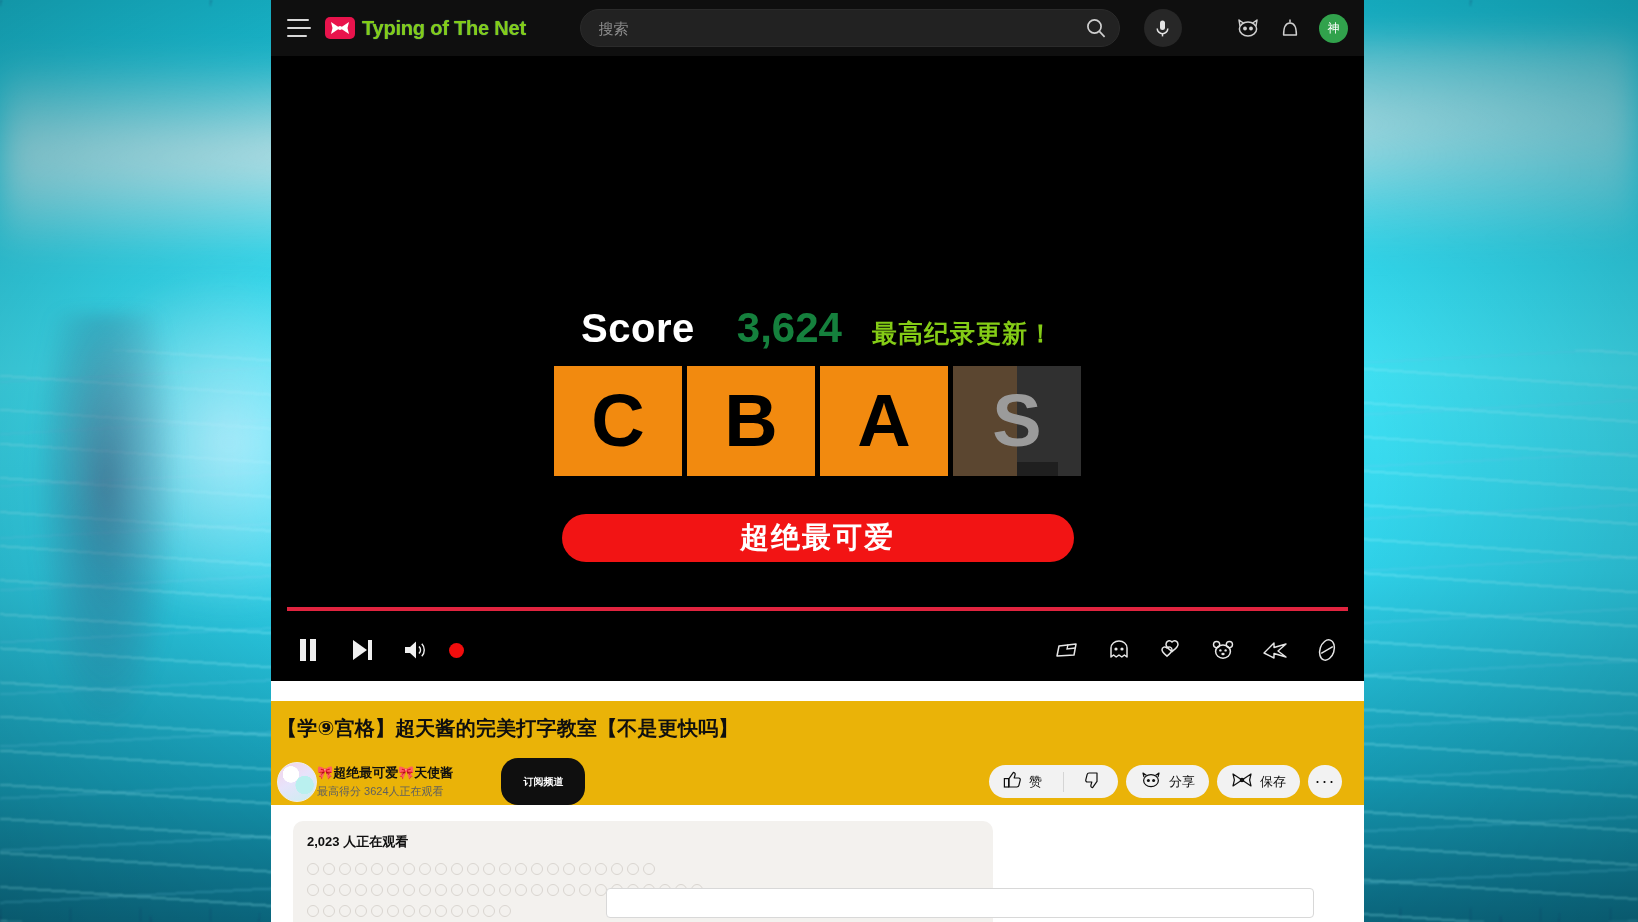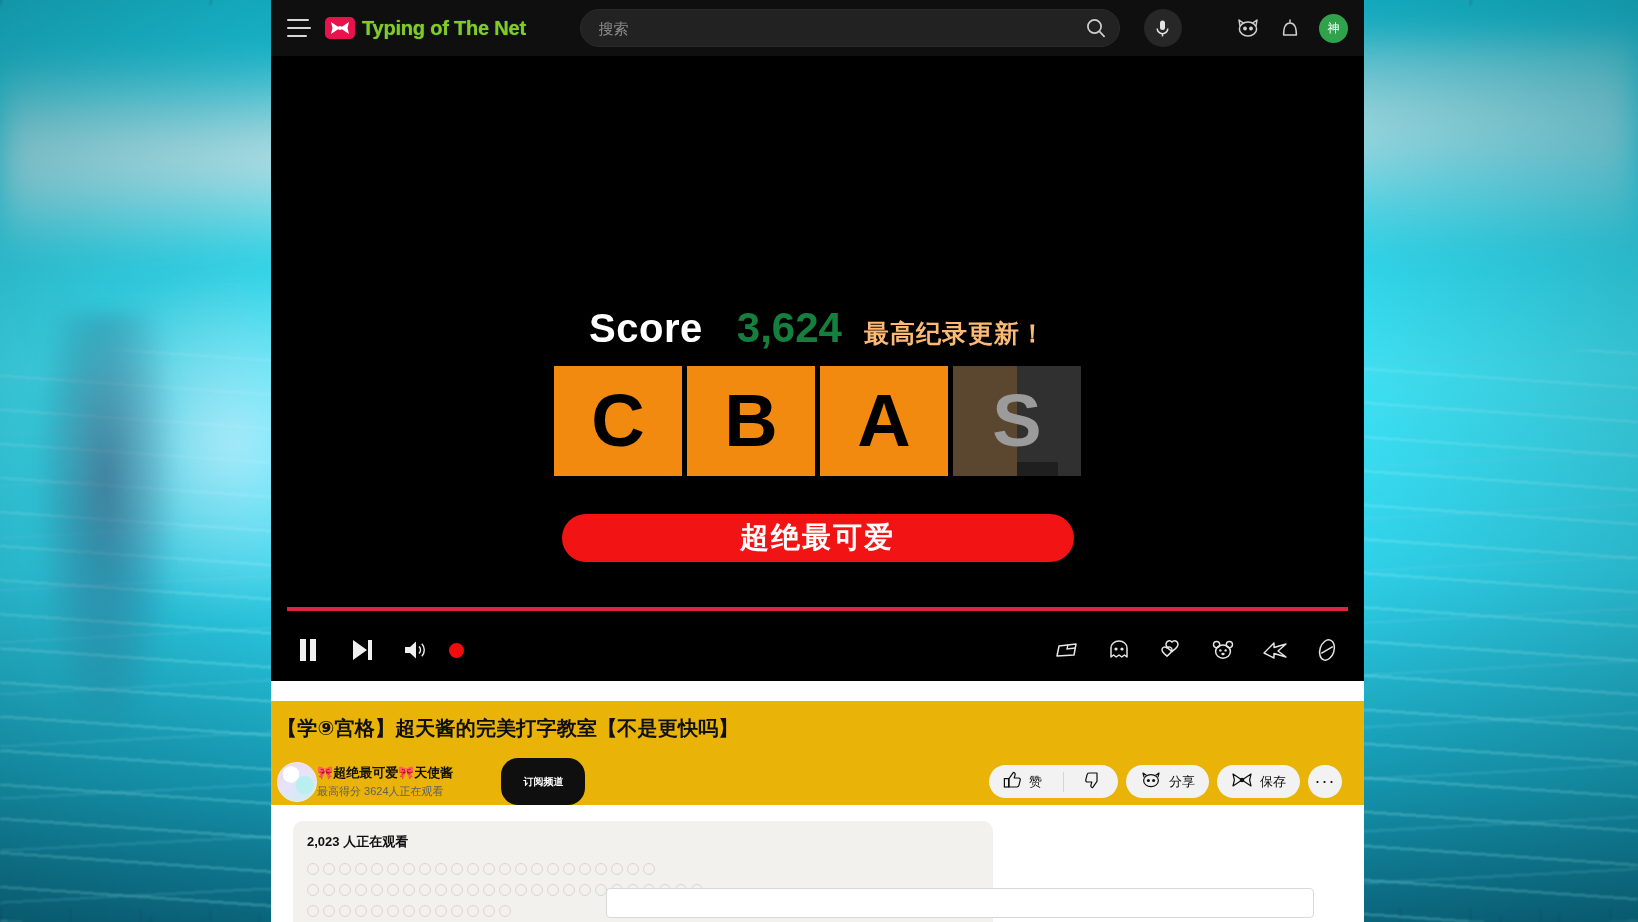--- a/index.html
+++ b/index.html
@@ -119,26 +119,26 @@
   
   #stage {
     position: relative; height: 625px; background: #000; overflow: hidden;
   }
   #gamearea {
     position: absolute; inset: 0;
     display: flex; flex-direction: column; align-items: center;
     padding-top: 248px;
   }
   .scoreline {
-    display: flex; align-items: baseline; gap: 0;
+    display: flex; align-items: baseline; gap: 8px;
     margin-bottom: 14px;
   }
   .score-label { color: #fff; font-size: 40px; font-weight: bold; letter-spacing: .5px; }
   .score-value { color: #15803d; font-size: 42px; font-weight: bold; margin-left: 34px; letter-spacing: 0; }
-  .score-new   { color: #fdba74; font-size: 25px; font-weight: bold; margin-left: 22px; letter-spacing: 1px; }
+  .score-new   { color: #84cc16; font-size: 25px; font-weight: bold; margin-left: 22px; letter-spacing: 1px; }
 
   .grades { display: flex; gap: 5px; }
   .grade {
     width: 128px; height: 110px;
     display: flex; align-items: center; justify-content: center;
     font-size: 74px; font-weight: bold; line-height: 1;
     position: relative; overflow: hidden;
   }
   .grade.filled { background: #f28a0f; color: #000; }
   .grade.partial { background: #303030; color: #9b9b9b; }

